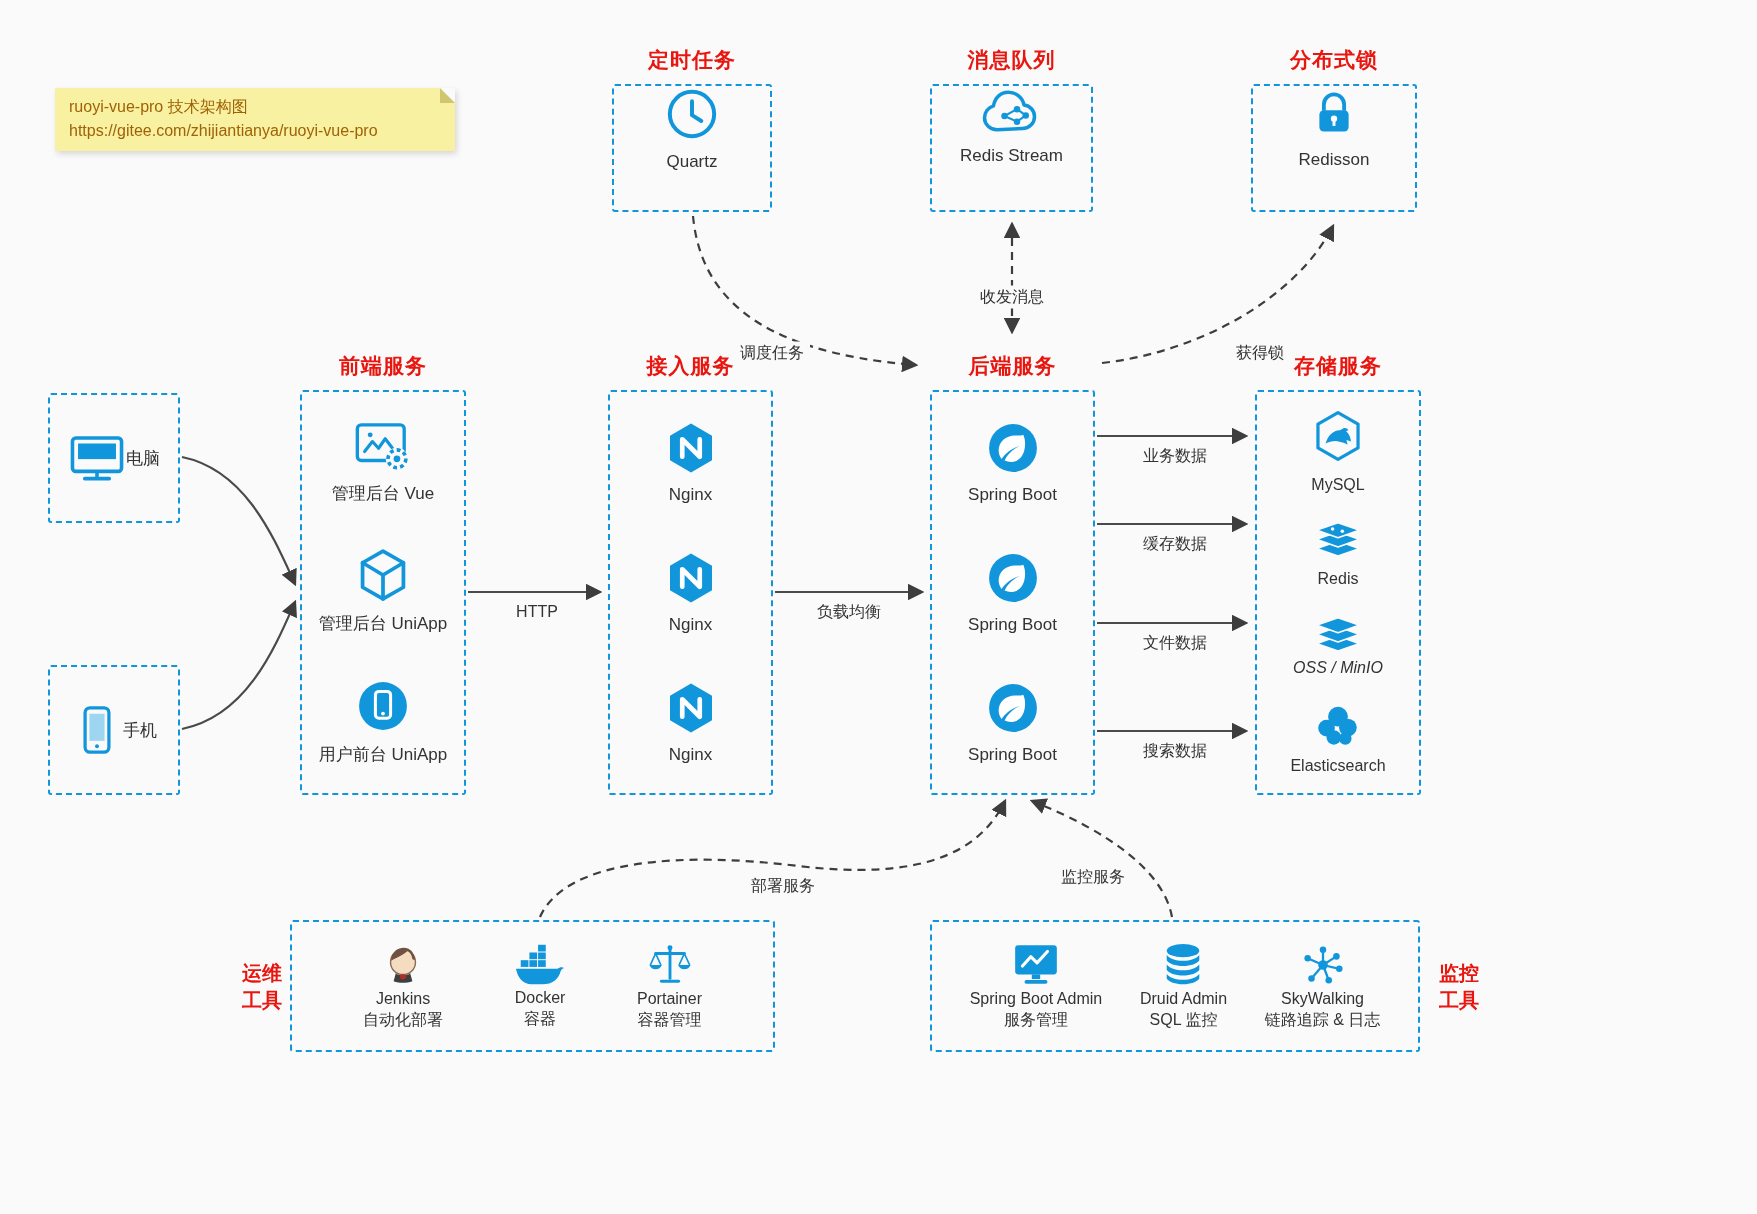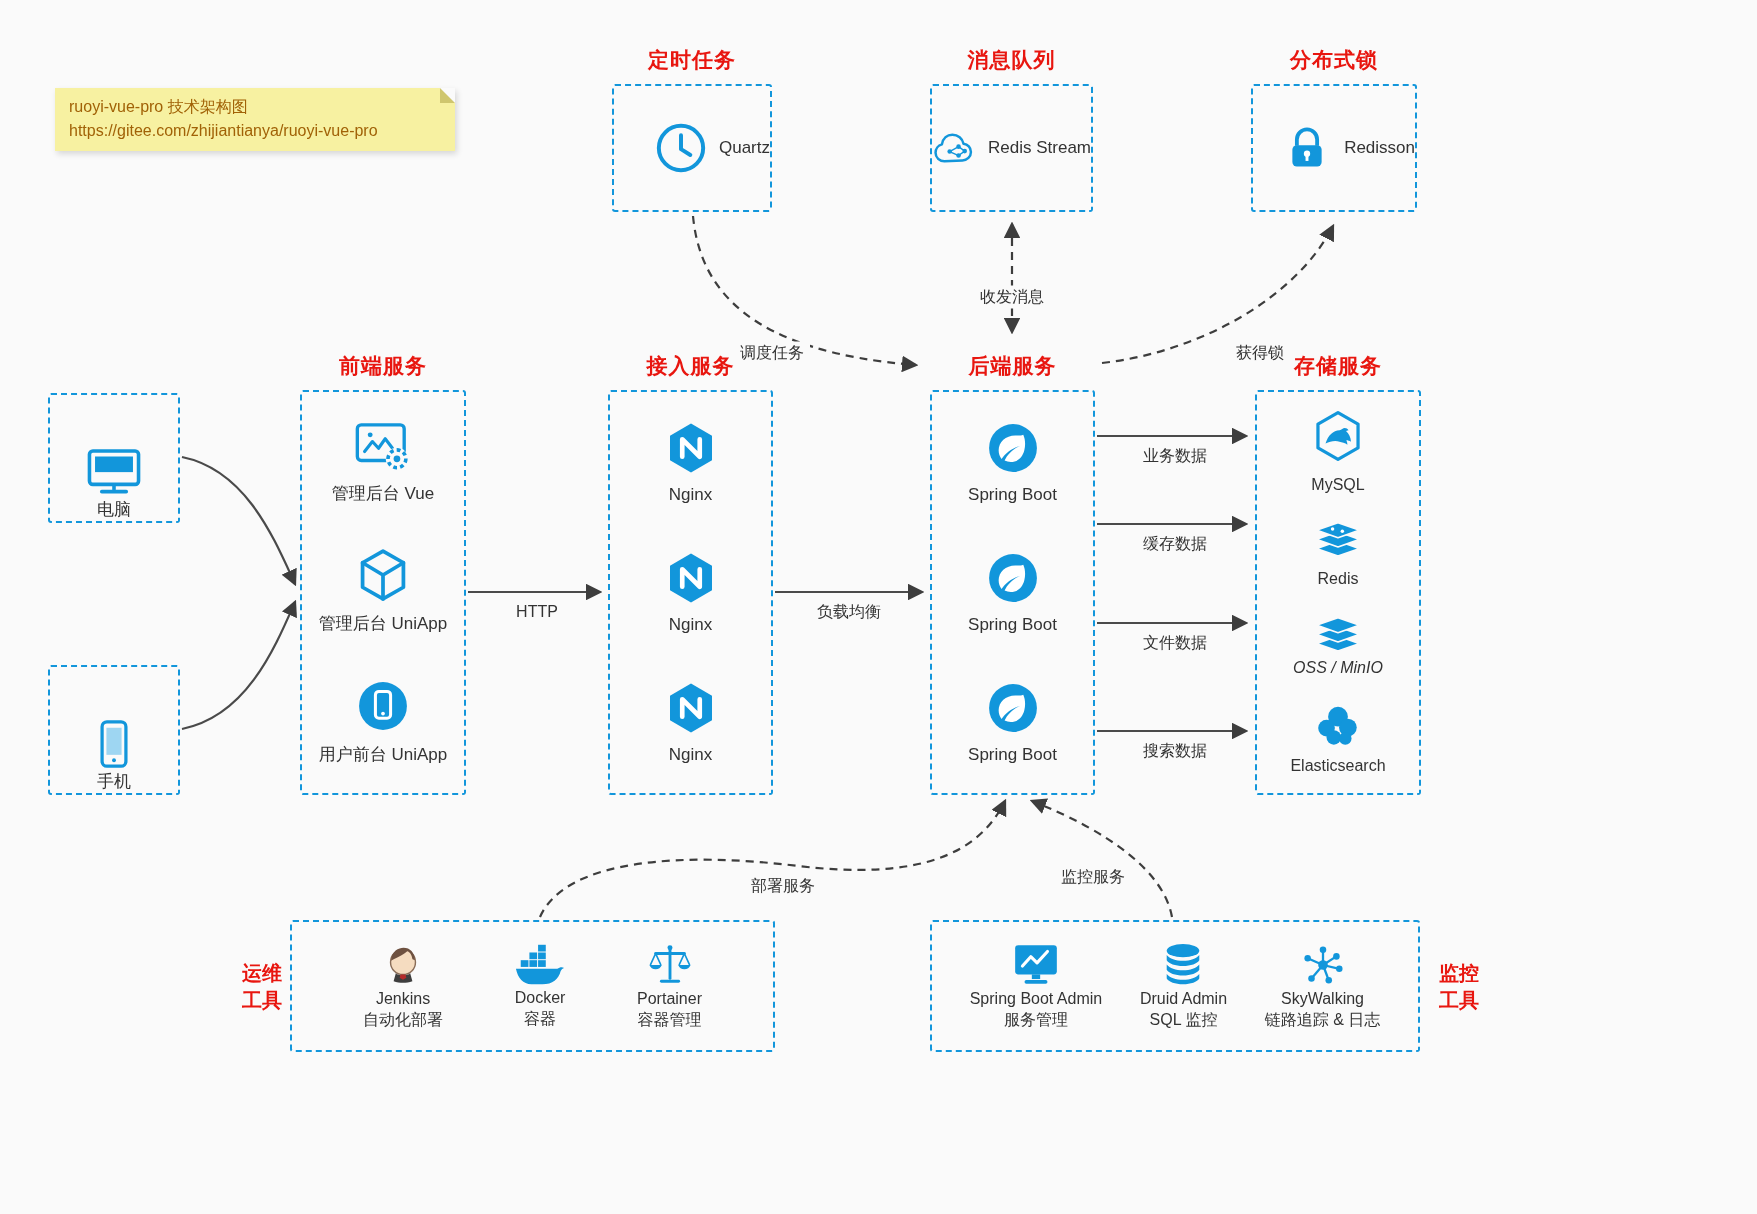--- a/index.html
+++ b/index.html
@@ -7,31 +7,31 @@
   body { font-family:"Liberation Sans","DejaVu Sans",sans-serif; color:#333; }
   .canvas { position:relative; width:1757px; height:1214px; background:#fafafa; overflow:hidden; }
 
   .panel { border:2px dashed #1296db; border-radius:3px; background:transparent; }
 
   .group-title { color:#e8160f; font-weight:bold; font-size:21px; text-align:center;
                  letter-spacing:1px; margin-bottom:10px; white-space:nowrap; }
 
   .wrap { position:absolute; display:flex; flex-direction:column; }
 
-  .top-panel { height:128px; display:flex; flex-direction:row; justify-content:flex-end;
+  .top-panel { height:128px; display:flex; flex-direction:column; justify-content:flex-start;
                align-items:center; gap:10px; }
 
   .col-panel { height:405px; display:flex; flex-direction:column; justify-content:space-around;
                align-items:center; padding:6px 0; }
 
   .node { display:flex; flex-direction:column; align-items:center; gap:9px; }
   .node-label { font-size:17px; color:#333; white-space:nowrap; }
 
-  .client-box { position:absolute; width:132px; height:130px; display:flex; flex-direction:column;
-                justify-content:flex-end; align-items:center; }
+  .client-box { position:absolute; width:132px; height:130px; display:flex; flex-direction:row;
+                justify-content:center; align-items:center; }
 
   .tool-panel { position:absolute; height:132px; display:flex; justify-content:space-evenly;
                 align-items:center; }
   .tool { display:flex; flex-direction:column; align-items:center; gap:2px; }
   .tool-name { font-size:16px; color:#333; white-space:nowrap; }
   .tool-desc { font-size:16px; color:#333; white-space:nowrap; }
 
   .side-label { position:absolute; width:48px; color:#e8160f; font-weight:bold; font-size:20px;
                 line-height:27px; text-align:center; }
 

